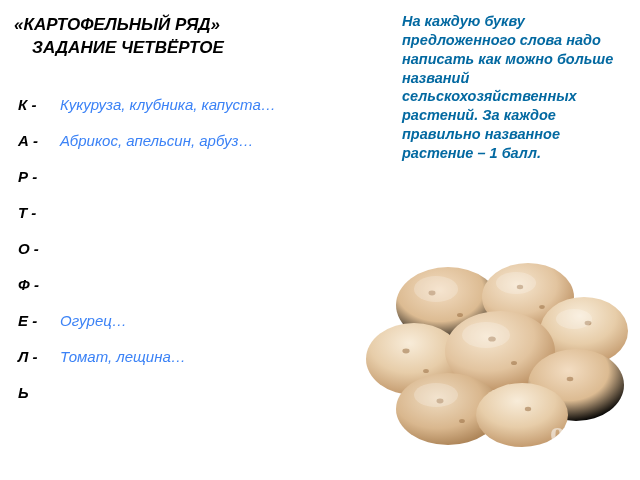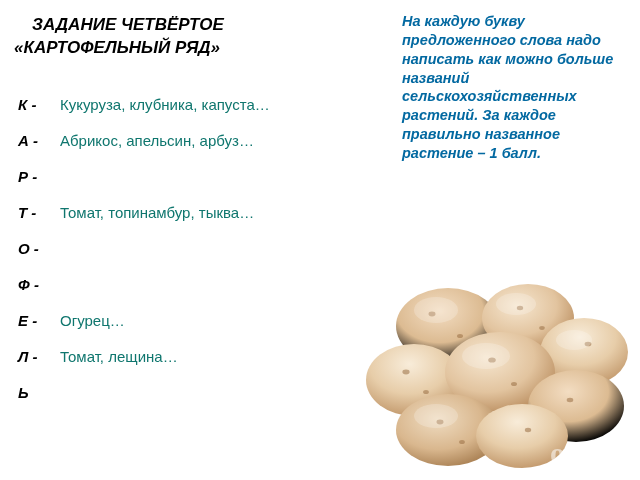--- a/index.html
+++ b/index.html
@@ -56,42 +56,43 @@
     flex: 0 0 46px;
     font-size: 15px;
     font-weight: bold;
     font-style: italic;
     color: #000000;
     padding-left: 4px;
     box-sizing: border-box;
   }
   .row-text {
     font-size: 15px;
-    color: #0f766e;
+    font-style: italic;
+    color: #3b82f6;
     white-space: nowrap;
   }
 
   
   .note {
     position: absolute;
     left: 402px;
     top: 12px;
     width: 228px;
     font-size: 14.5px;
     font-weight: bold;
     font-style: italic;
     color: #0369a1;
     line-height: 1.3;
   }
 
   
   .photo {
     position: absolute;
     left: 352px;
-    top: 260px;
+    top: 239px;
     width: 282px;
     height: 218px;
   }
   .watermark {
     position: absolute;
     right: 10px;
     bottom: 8px;
     font-size: 30px;
     font-weight: bold;
     color: rgba(255,255,255,0.55);
@@ -99,41 +100,40 @@
     font-family: "Liberation Serif", serif;
     pointer-events: none;
   }
 </style>
 </head>
 <body>
 
 <div class="slide">
 
   <div class="title-block">
+    <div class="title-line">«КАРТОФЕЛЬНЫЙ   РЯД»</div>
     <div class="title-line first">ЗАДАНИЕ  ЧЕТВЁРТОЕ</div>
-    <div class="title-line">«КАРТОФЕЛЬНЫЙ   РЯД»</div>
   </div>
 
   <div class="note">На каждую букву предложенного слова надо написать как можно больше названий сельскохозяйственных растений. За  каждое правильно названное растение – 1 балл.</div>
 
   <div class="list">
     <div class="row">
       <div class="row-letter">К -</div>
       <div class="row-text">Кукуруза, клубника, капуста…</div>
     </div>
     <div class="row">
       <div class="row-letter">А -</div>
       <div class="row-text">Абрикос, апельсин, арбуз…</div>
     </div>
     <div class="row">
       <div class="row-letter">Р -</div>
     </div>
     <div class="row">
       <div class="row-letter">Т -</div>
-      <div class="row-text">Томат, топинамбур, тыква…</div>
     </div>
     <div class="row">
       <div class="row-letter">О -</div>
     </div>
     <div class="row">
       <div class="row-letter">Ф -</div>
     </div>
     <div class="row">
       <div class="row-letter">Е -</div>
       <div class="row-text">Огурец…</div>

